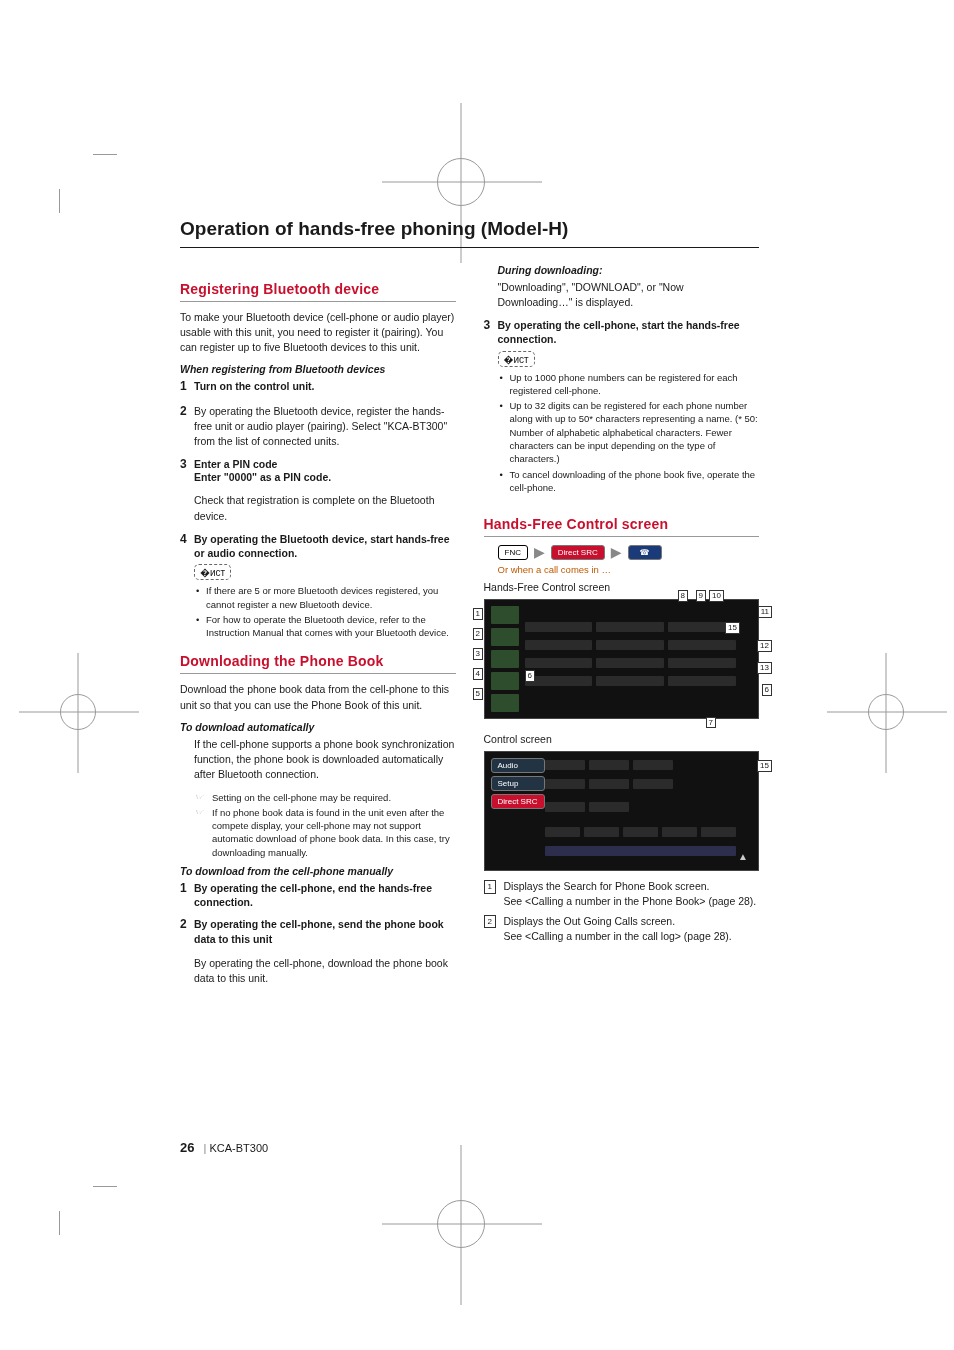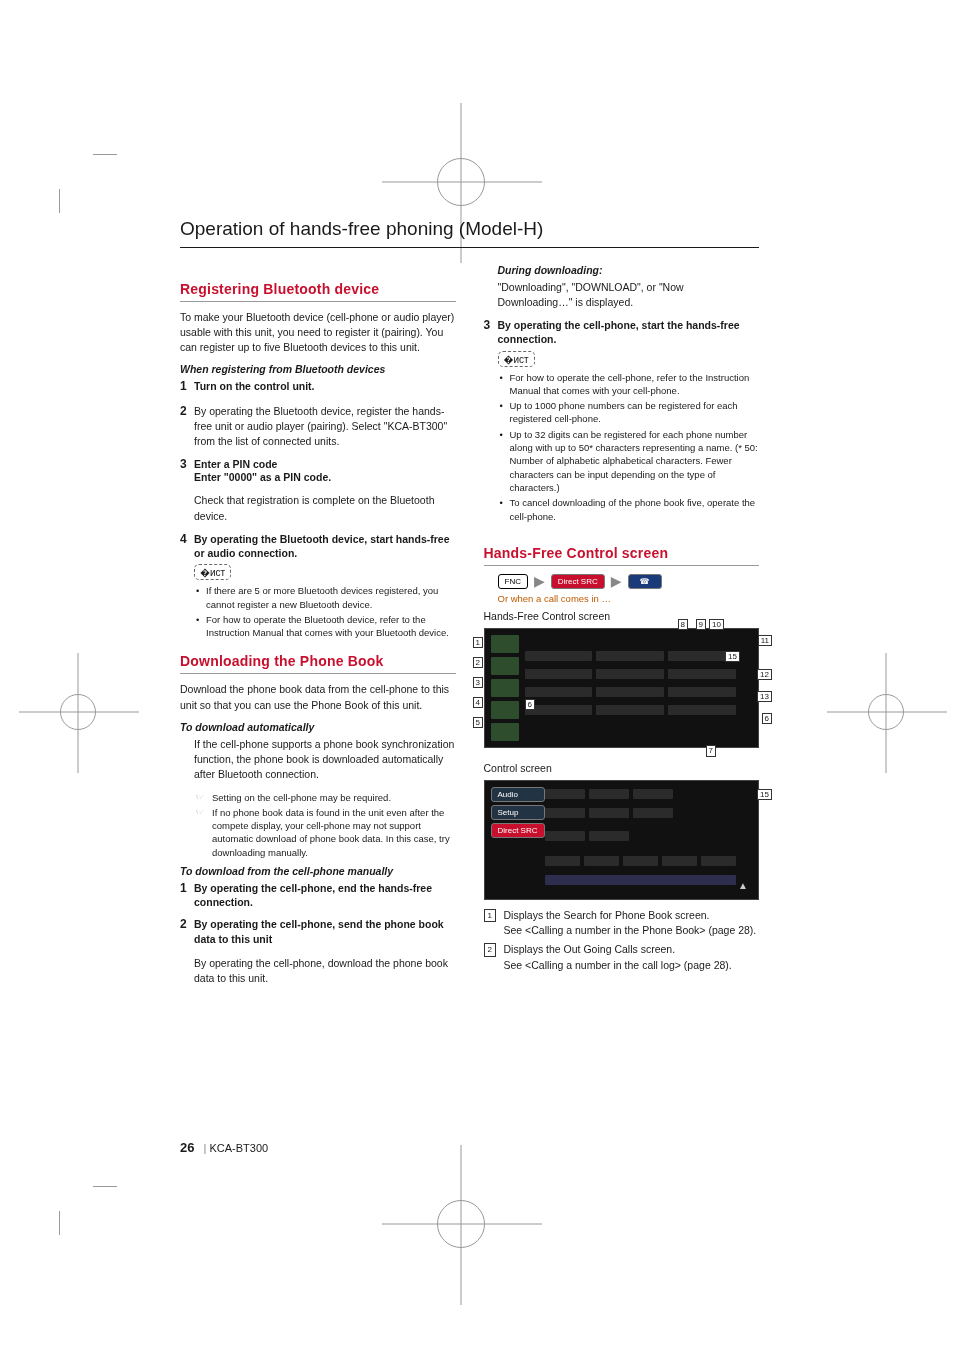--- a/index.html
+++ b/index.html
@@ -38,21 +38,21 @@
   .crop-r::before{left:50%;top:-42px;width:1px;height:120px;transform:translateX(-.5px)}
   .crop-r::after{top:50%;left:-42px;height:1px;width:120px;transform:translateY(-.5px)}
   .tick-t1{position:absolute;left:93px;top:154px;width:24px;border-top:1px solid #999}
   .tick-t2{position:absolute;left:59px;top:189px;height:24px;border-left:1px solid #999}
   .tick-b1{position:absolute;left:93px;top:1186px;width:24px;border-top:1px solid #999}
   .tick-b2{position:absolute;left:59px;top:1211px;height:24px;border-left:1px solid #999}
 
   .page{
     position:absolute;inset:0;padding:218px 195px 0 180px;
   }
-  h1{font-size:19px;font-weight:400;margin:0 0 6px 0;line-height:1.2}
+  h1{font-size:19px;font-weight:700;margin:0 0 6px 0;line-height:1.2}
   .hr-title{border:none;border-top:1.5px solid var(--ink);margin:0 0 16px 0}
   .cols{column-count:2;column-gap:28px}
   .col{break-inside:avoid-column;display:block}
   h2{color:var(--red);font-size:14px;font-weight:800;margin:17px 0 4px 0;letter-spacing:.2px}
   .rule-u{border-top:1px solid #999;margin:2px 0 8px 0}
   p{font-size:10.5px;line-height:1.45;margin:0 0 8px 0}
   .sub-it{font-style:italic;font-weight:700;font-size:10.5px;margin:6px 0 4px 0}
   ol.steps{list-style:none;padding:0;margin:0}
   ol.steps>li{position:relative;padding-left:14px;margin:4px 0 8px 0}
   ol.steps>li .num{position:absolute;left:0;top:0;font-weight:800;font-size:12px}
@@ -155,21 +155,20 @@
 
     <div class="col">
       <div class="sub-it" style="padding-left:14px">During downloading:</div>
       <p style="padding-left:14px">"Downloading", "DOWNLOAD", or "Now Downloading…" is displayed.</p>
 
       <ol class="steps">
         <li><span class="num">3</span>
           <div class="step-head">By operating the cell-phone, start the hands-free connection.</div>
           <span class="note-icon">�ист</span>
           <ul class="bul">
-            <li>For how to operate the cell-phone, refer to the Instruction Manual that comes with your cell-phone.</li>
             <li>Up to 1000 phone numbers can be registered for each registered cell-phone.</li>
             <li>Up to 32 digits can be registered for each phone number along with up to 50* characters representing a name. (* 50: Number of alphabetic alphabetical characters. Fewer characters can be input depending on the type of characters.)</li>
             <li>To cancel downloading of the phone book five, operate the cell-phone.</li>
           </ul>
         </li>
       </ol>
 
       <h2 style="margin-top:22px">Hands-Free Control screen</h2>
       <div class="rule-u"></div>
 

